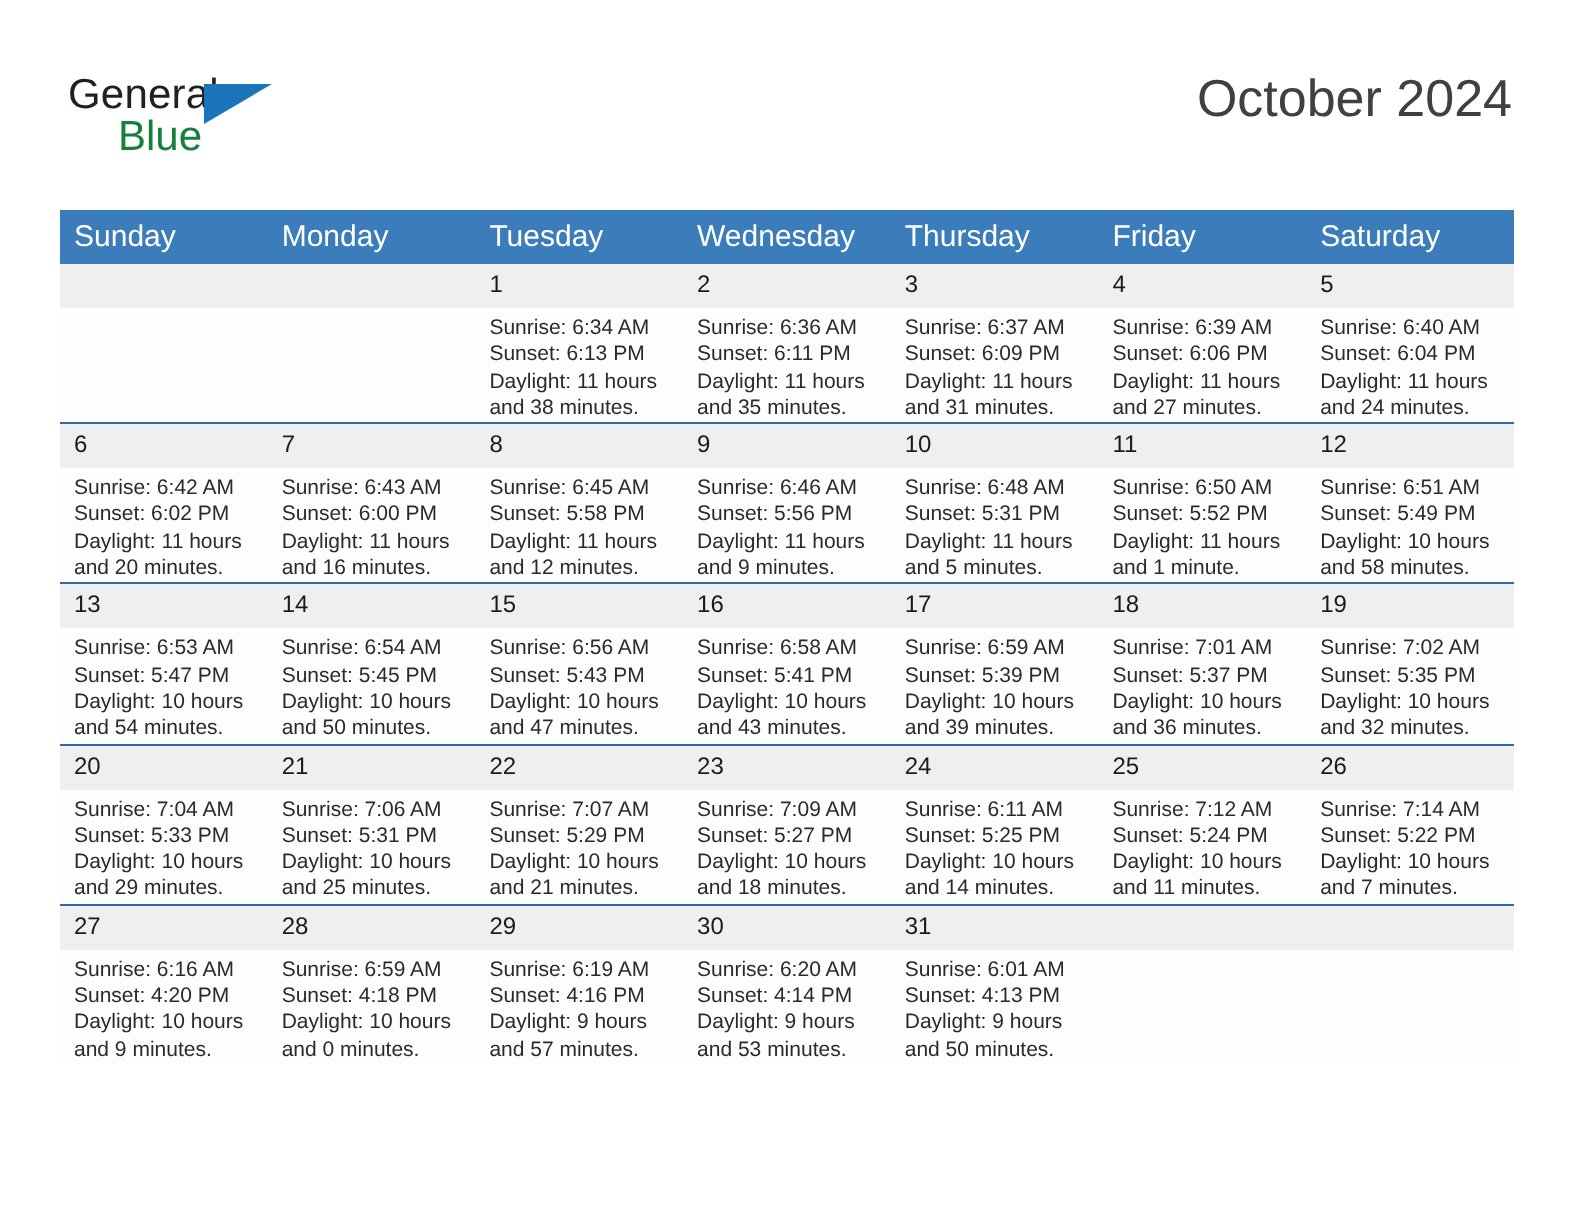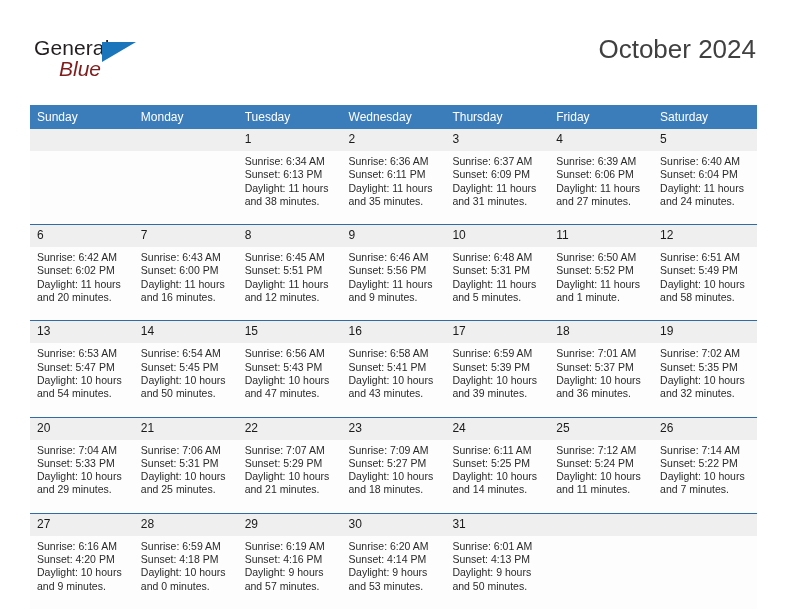--- a/index.html
+++ b/index.html
@@ -40,23 +40,22 @@
     left: 0; top: 0;
     font-size: 21px;
     letter-spacing: .1px;
     color: #231f20;
     line-height: 24px;
   }
   .logo-blue {
     position: absolute;
     left: 25px; top: 21px;
     font-size: 21px;
-    color: #7f1d1d;
+    color: #15803d;
     line-height: 24px;
-    font-style: italic;
   }
   .logo-tri {
     position: absolute;
     left: 68px;
     top: 6px;
     width: 0; height: 0;
     border-left: 34px solid #1b75bb;
     border-bottom: 20px solid transparent;
   }
   .title {
@@ -83,21 +82,21 @@
     position: absolute;
     left: 30px;
     top: 105px;
     width: 727px;
     border-collapse: collapse;
     table-layout: fixed;
   }
   .calendar th {
     background: #3b7cba;
     color: #ffffff;
-    font-size: 12px;
+    font-size: 15px;
     font-weight: normal;
     text-align: left;
     padding: 5px 0 5px 7px;
     height: 10px;
     border: none;
   }
   .calendar td {
     vertical-align: top;
     padding: 0;
     border: none;
@@ -114,21 +113,21 @@
     font-size: 12px;
     color: #1a1a1a;
     padding: 4px 0 5px 7px;
     height: 13px;
     line-height: 13px;
   }
   .daynum.empty {
     color: transparent;
   }
   .cell-body {
-    padding: 4px 6px 16px 7px;
+    padding: 4px 6px 0 7px;
     font-size: 10.5px;
     line-height: 13.3px;
     color: #2a2a2a;
   }
   .cell-body div {
     white-space: nowrap;
   }
   .cell-body .dl2 { }
   td.blank .cell-body { visibility: hidden; }
 </style>
@@ -242,21 +241,21 @@
             <div>Sunrise: 6:43 AM</div>
             <div>Sunset: 6:00 PM</div>
             <div>Daylight: 11 hours</div>
             <div class="dl2">and 16 minutes.</div>
           </div>
         </td>
         <td>
           <span class="daynum">8</span>
           <div class="cell-body">
             <div>Sunrise: 6:45 AM</div>
-            <div>Sunset: 5:51 PM</div>
+            <div>Sunset: 5:58 PM</div>
             <div>Daylight: 11 hours</div>
             <div class="dl2">and 12 minutes.</div>
           </div>
         </td>
         <td>
           <span class="daynum">9</span>
           <div class="cell-body">
             <div>Sunrise: 6:46 AM</div>
             <div>Sunset: 5:56 PM</div>
             <div>Daylight: 11 hours</div>

